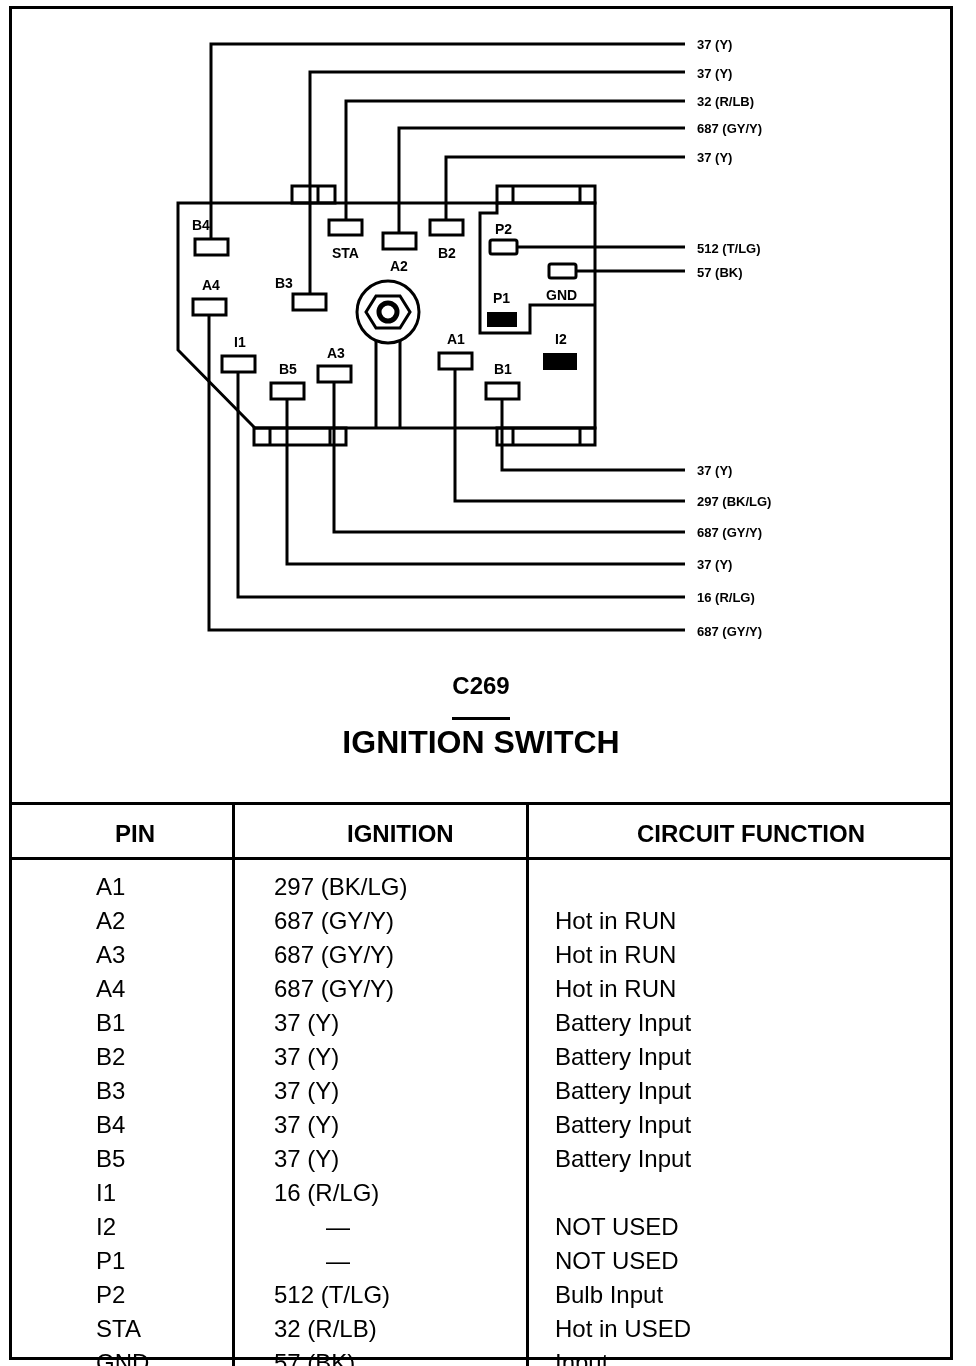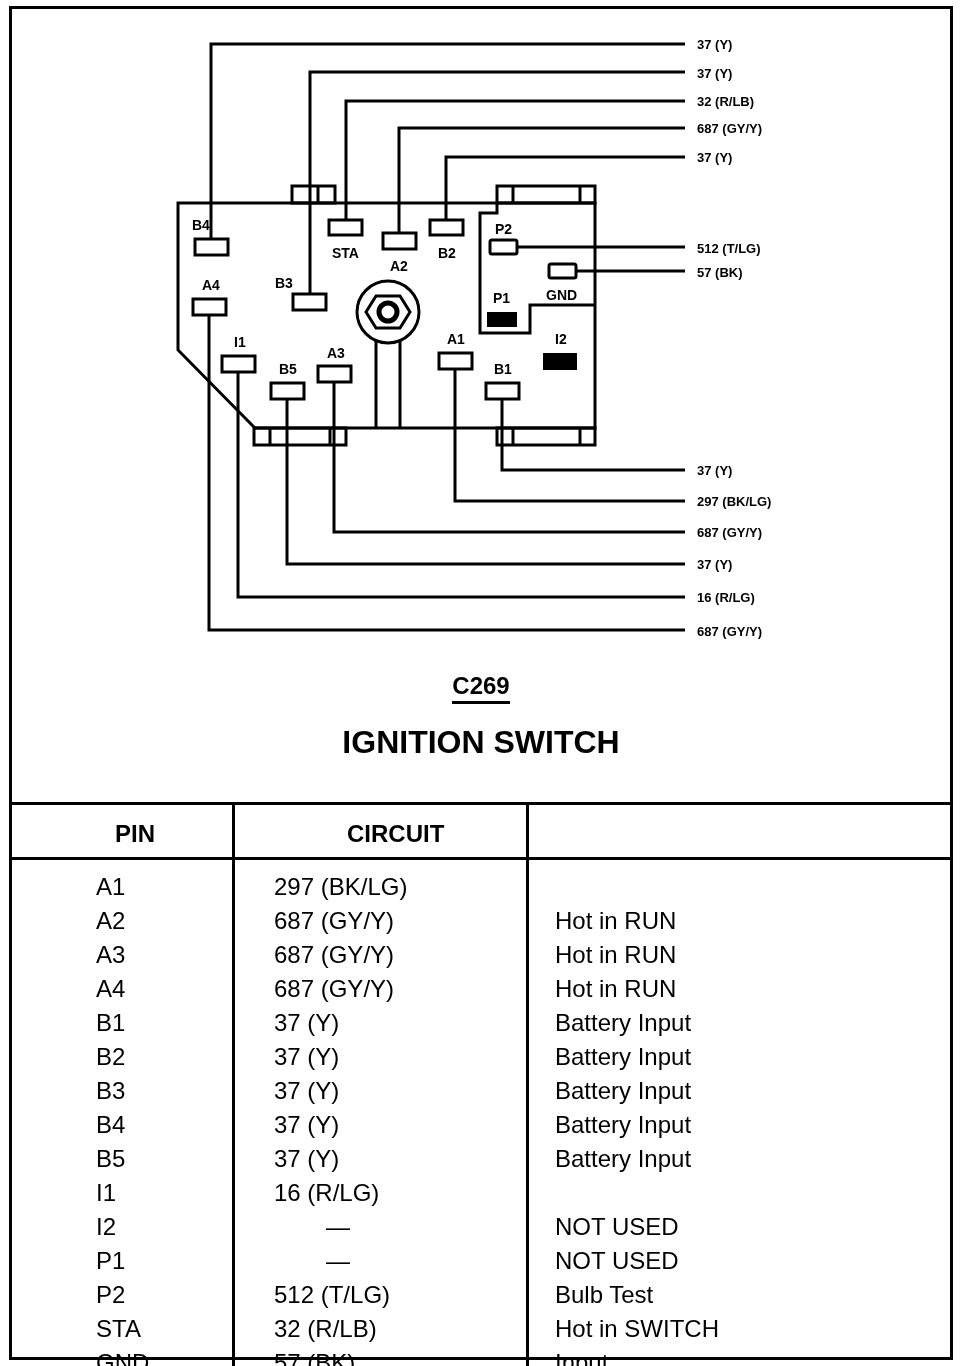--- a/index.html
+++ b/index.html
@@ -4,21 +4,21 @@
 <style>
   html, body { margin: 0; padding: 0; background: #ffffff; }
   body { width: 976px; height: 1366px; position: relative; overflow: hidden; font-family: "Liberation Sans", sans-serif; color: #000; }
   #frame { position: absolute; left: 9px; top: 6px; width: 944px; height: 1354px; border: 3px solid #000; box-sizing: border-box; }
   #diagram { position: absolute; left: 0; top: 0; width: 976px; height: 790px; }
   #diagram text { font-family: "Liberation Sans", sans-serif; font-weight: bold; fill: #000; }
   .wire-label { font-size: 13px; }
   .pin-label { font-size: 14px; }
   .title-block { position: absolute; left: 12px; width: 938px; text-align: center; font-weight: bold; }
   #connector-id { top: 672px; font-size: 24px; }
-  #connector-id span { border-bottom: 3px solid #000; padding-bottom: 2px; }
+  #connector-id span { border-bottom: 3px solid #000; padding-bottom: 18px; }
   #component-name { top: 724px; font-size: 32px; }
   #pin-table { position: absolute; left: 12px; top: 786px; width: 938px; height: 662px; border-top: 3px solid #000; box-sizing: border-box; margin-top: 16px; }
   .col-line { position: absolute; top: 0; bottom: 0; width: 3px; background: #000; }
   .hdr { position: absolute; top: 0; height: 54px; line-height: 58px; font-size: 24px; font-weight: bold; }
   .hdr-line { position: absolute; left: 0; right: 0; top: 52px; height: 3px; background: #000; }
   .row { position: absolute; left: 0; right: 0; height: 34px; font-size: 24px; line-height: 34px; }
   .cell { position: absolute; top: 0; white-space: nowrap; }
   .c-pin { left: 84px; }
   .c-circuit { left: 262px; }
   .c-circuit.dash { left: 314px; }
@@ -121,21 +121,22 @@
   <text class="pin-label" x="555" y="344">I2</text>
 </svg>
 
 <div id="connector-id" class="title-block"><span>C269</span></div>
 <div id="component-name" class="title-block">IGNITION SWITCH</div>
 
 <div id="pin-table">
   <div class="col-line" style="left:220px;"></div>
   <div class="col-line" style="left:514px;"></div>
   <div class="hdr" style="left:103px;">PIN</div>
-  <div class="hdr" style="left:335px;">CIRCUIT</div>
+  <div class="hdr" style="left:335px;">IGNITION</div>
+  <div class="hdr" style="left:625px;">CIRCUIT FUNCTION</div>
   <div class="hdr-line"></div>
   <div id="rows">
       <div class="row" style="top: 65px;">
         <div class="cell c-pin">A1</div>
         <div class="cell c-circuit">297 (BK/LG)</div>
       </div>
       <div class="row" style="top: 99px;">
         <div class="cell c-pin">A2</div>
         <div class="cell c-circuit">687 (GY/Y)</div>
         <div class="cell c-func">Hot in RUN</div>
@@ -185,26 +186,26 @@
         <div class="cell c-func">NOT USED</div>
       </div>
       <div class="row" style="top: 439px;">
         <div class="cell c-pin">P1</div>
         <div class="cell c-circuit dash">—</div>
         <div class="cell c-func">NOT USED</div>
       </div>
       <div class="row" style="top: 473px;">
         <div class="cell c-pin">P2</div>
         <div class="cell c-circuit">512 (T/LG)</div>
-        <div class="cell c-func">Bulb Test</div>
+        <div class="cell c-func">Bulb Input</div>
       </div>
       <div class="row" style="top: 507px;">
         <div class="cell c-pin">STA</div>
         <div class="cell c-circuit">32 (R/LB)</div>
-        <div class="cell c-func">Hot in SWITCH</div>
+        <div class="cell c-func">Hot in USED</div>
       </div>
       <div class="row" style="top: 541px;">
         <div class="cell c-pin">GND</div>
         <div class="cell c-circuit">57 (BK)</div>
         <div class="cell c-func">Input</div>
       </div>
     </div>
 </div>
 
 </body></html>

